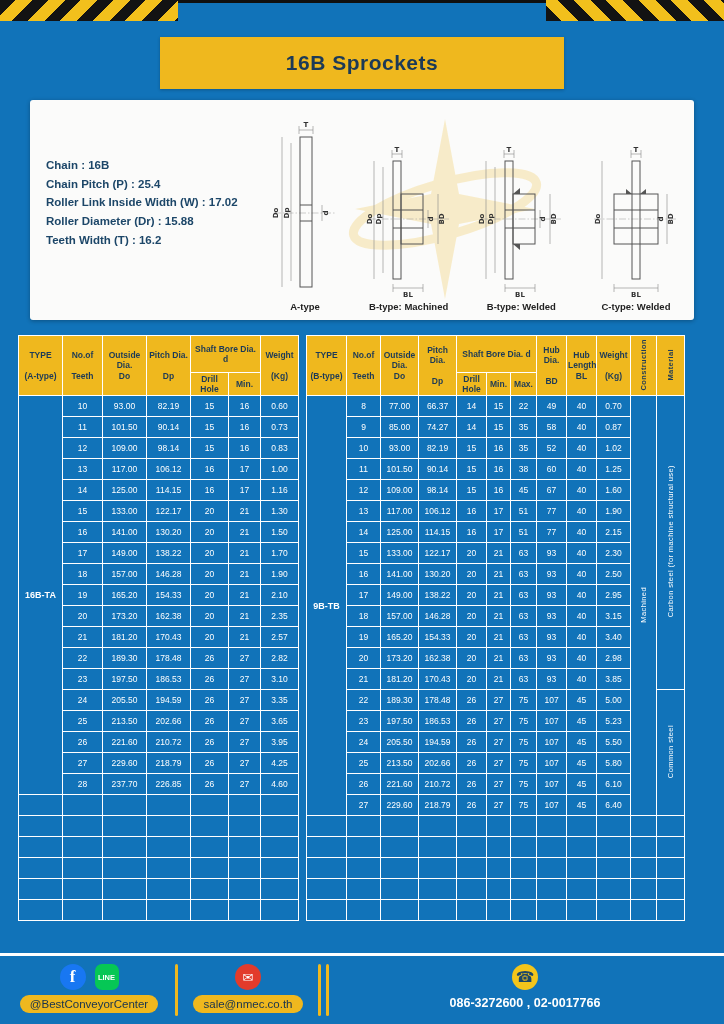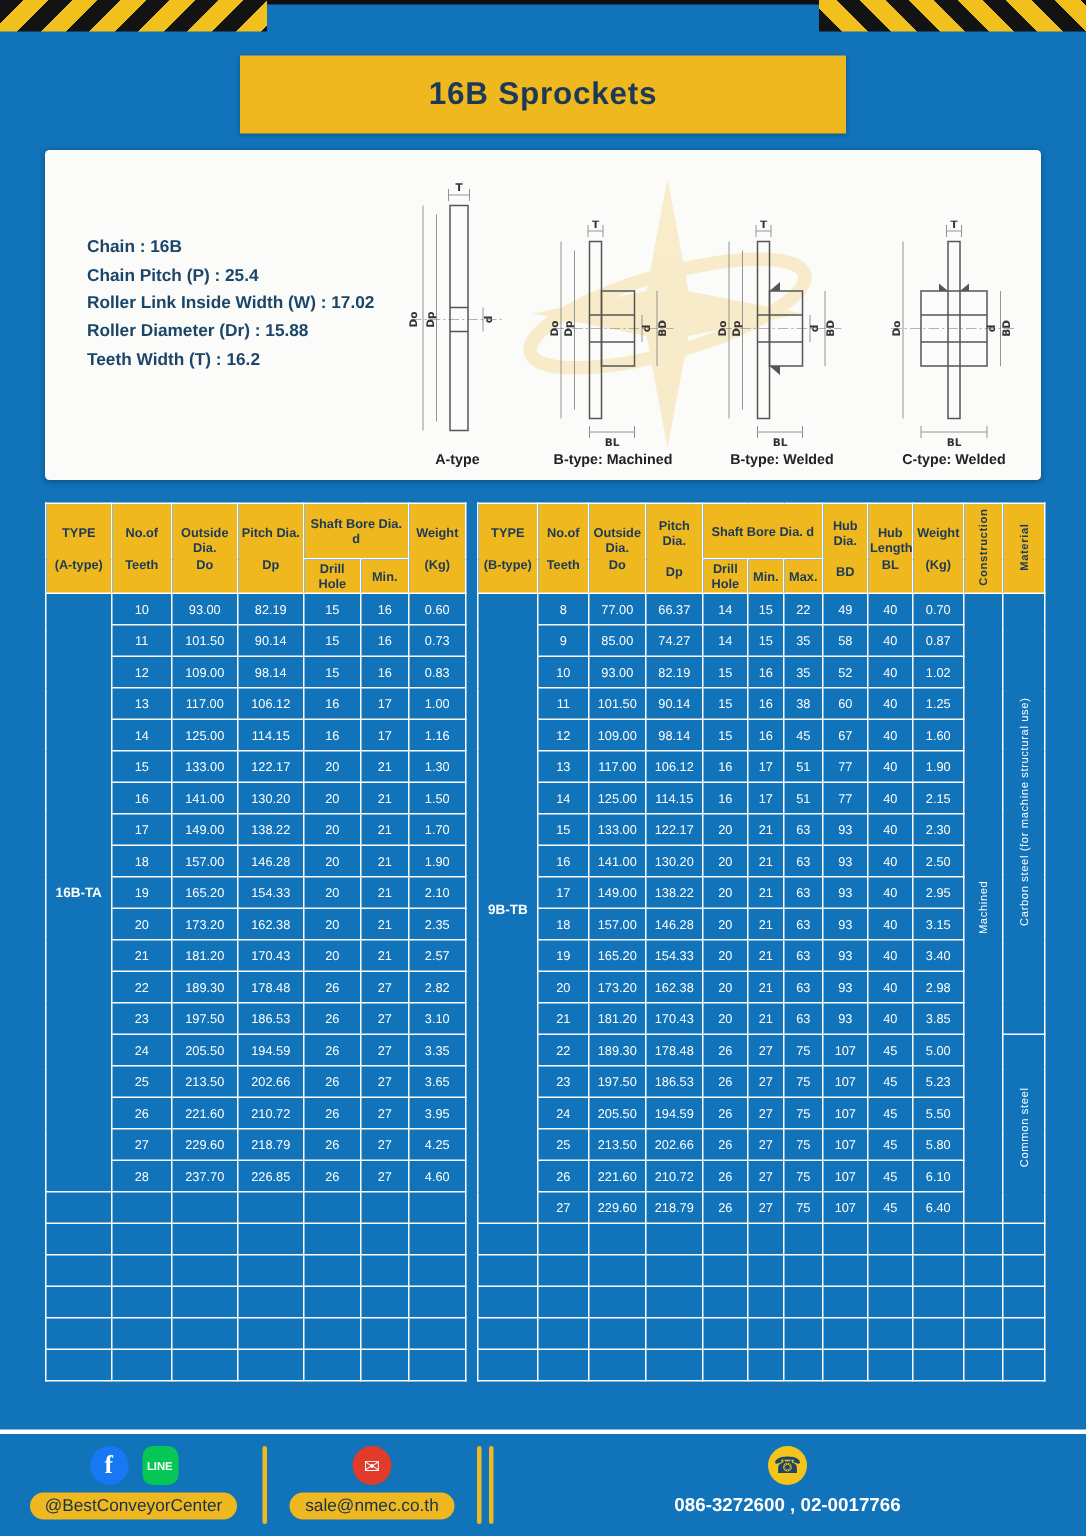--- a/index.html
+++ b/index.html
@@ -11,28 +11,28 @@
   .hazard.left{left:0;background:repeating-linear-gradient(135deg,#131313 0 11px,#f2c01c 11px 23px)}
   .hazard.right{right:0;background:repeating-linear-gradient(45deg,#131313 0 11px,#f2c01c 11px 23px)}
 
   .title-banner{position:absolute;left:160px;top:37px;width:404px;height:52px;background:#efb81e;
     display:flex;align-items:center;justify-content:center;box-shadow:0 1px 3px rgba(0,0,0,.25)}
   .title-banner h1{font-size:21px;font-weight:bold;color:#1c3a57;letter-spacing:.5px}
 
   .panel{position:absolute;left:30px;top:100px;width:664px;height:220px;background:#fbfbfa;border-radius:3px;
     display:flex;box-shadow:0 1px 4px rgba(0,0,0,.3)}
   .watermark{position:absolute;left:300px;top:14px;z-index:0}
-  .specs{width:240px;padding:56px 0 0 28px;position:relative;z-index:2}
+  .specs{width:240px;padding:56px 0 0 16px;position:relative;z-index:2}
   .spec-line{font-size:11.5px;font-weight:bold;color:#1c4668;line-height:1.62;white-space:nowrap}
   .drawings{flex:1;display:flex;justify-content:space-between;align-items:flex-end;padding:6px 12px 8px 0;position:relative;z-index:2}
   figure{display:flex;flex-direction:column;align-items:center}
   figcaption{font-size:9.5px;font-weight:bold;color:#222;margin-top:2px;white-space:nowrap}
   svg text{font-family:"DejaVu Sans",sans-serif}
 
-  .tables{position:absolute;left:30px;top:335px;width:664px;display:flex;gap:7px}
+  .tables{position:absolute;left:18px;top:335px;width:664px;display:flex;gap:7px}
   table{border-collapse:collapse;table-layout:fixed;background:#1173b9}
   #table-a{width:280px}
   #table-b{width:378px}
   th,td{border:1px solid #fff;text-align:center;vertical-align:middle;overflow:hidden}
   th{background:#efb81e;color:#1c3a57;font-size:8.5px;font-weight:bold;white-space:pre-line;line-height:1.2;padding:0 1px}
   thead tr:first-child th{height:37px}
   thead tr:last-child th{height:23px}
   td{background:#1173b9;color:#fff;font-size:8.5px;height:21px;padding:0 1px}
   td.type-cell{font-weight:bold;font-size:9px}
   .vtext{writing-mode:vertical-rl;transform:rotate(180deg);display:inline-block;line-height:1;font-size:7.5px;letter-spacing:.4px}

